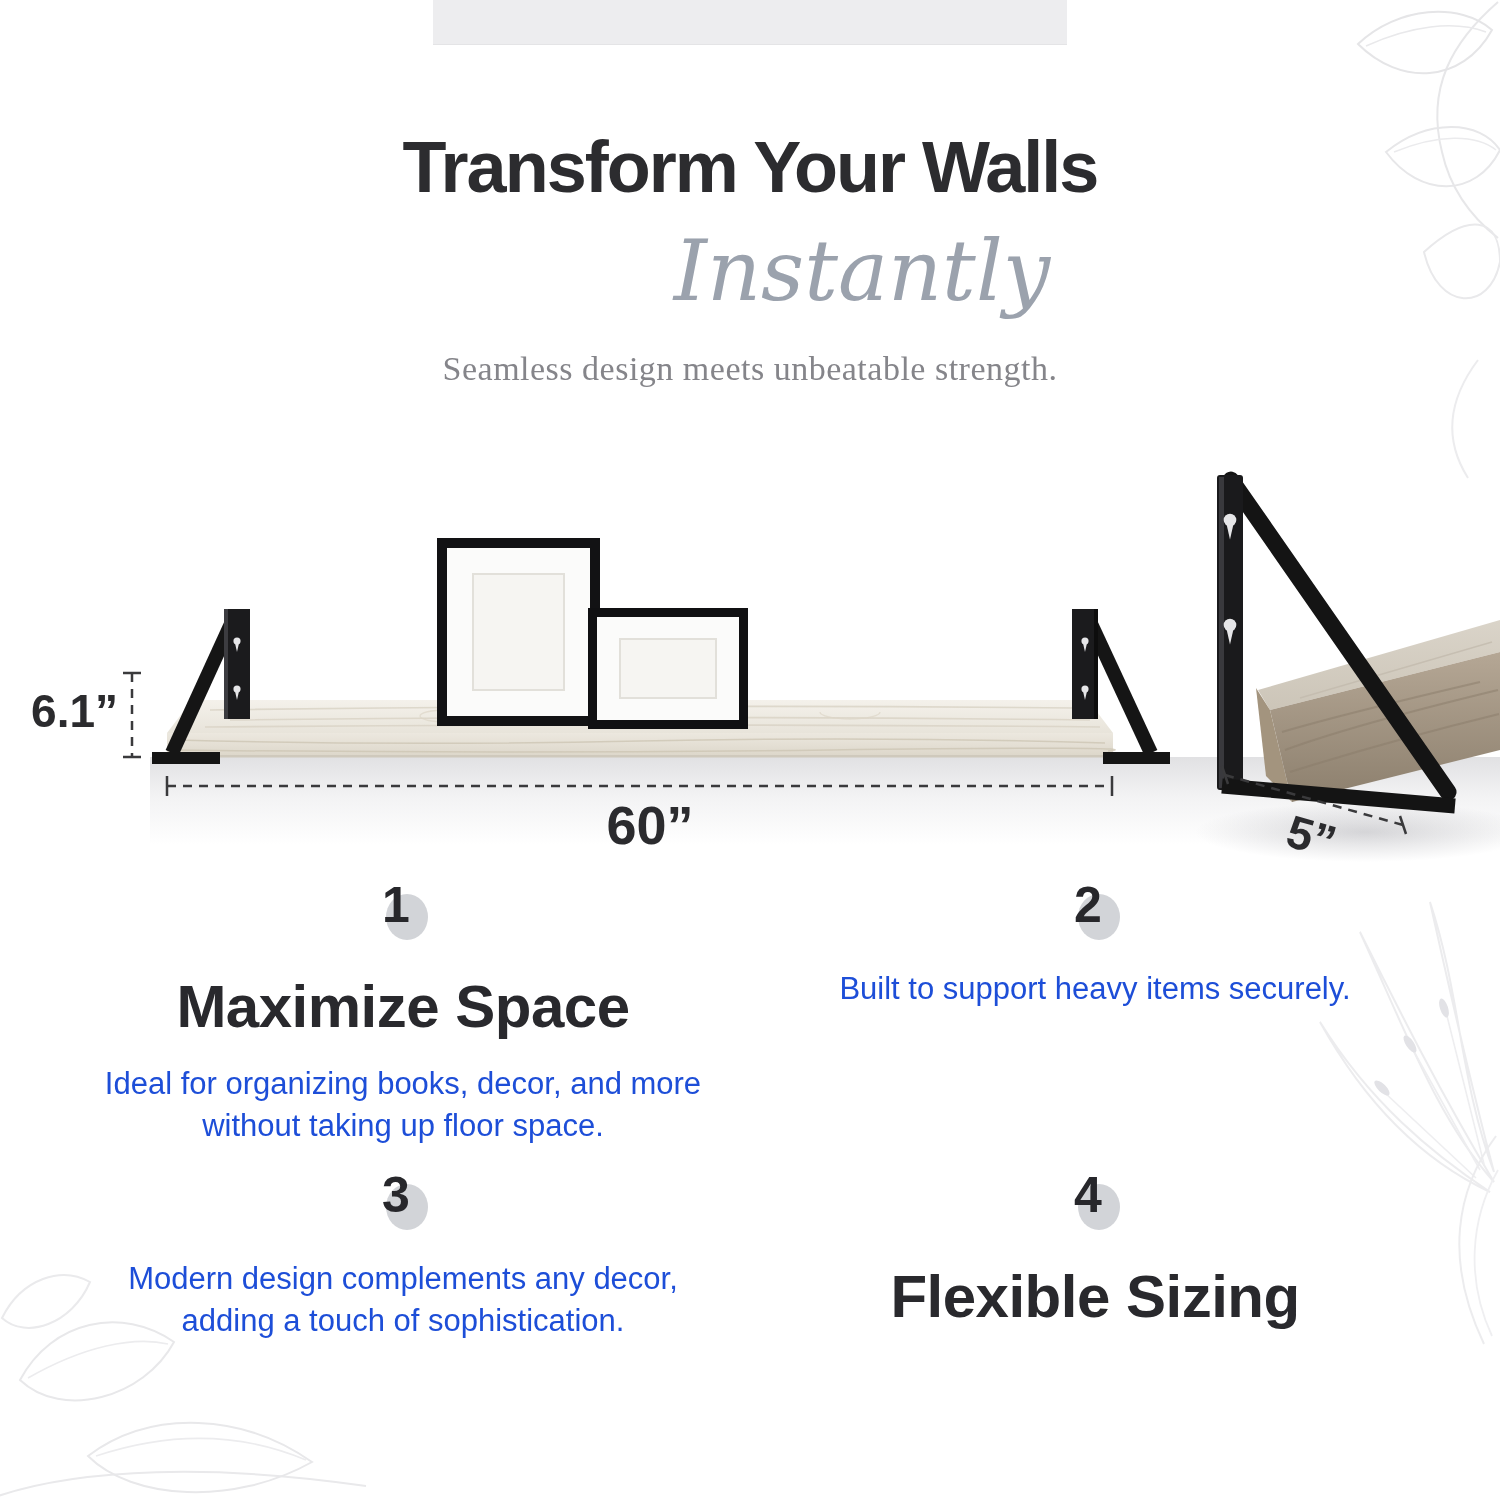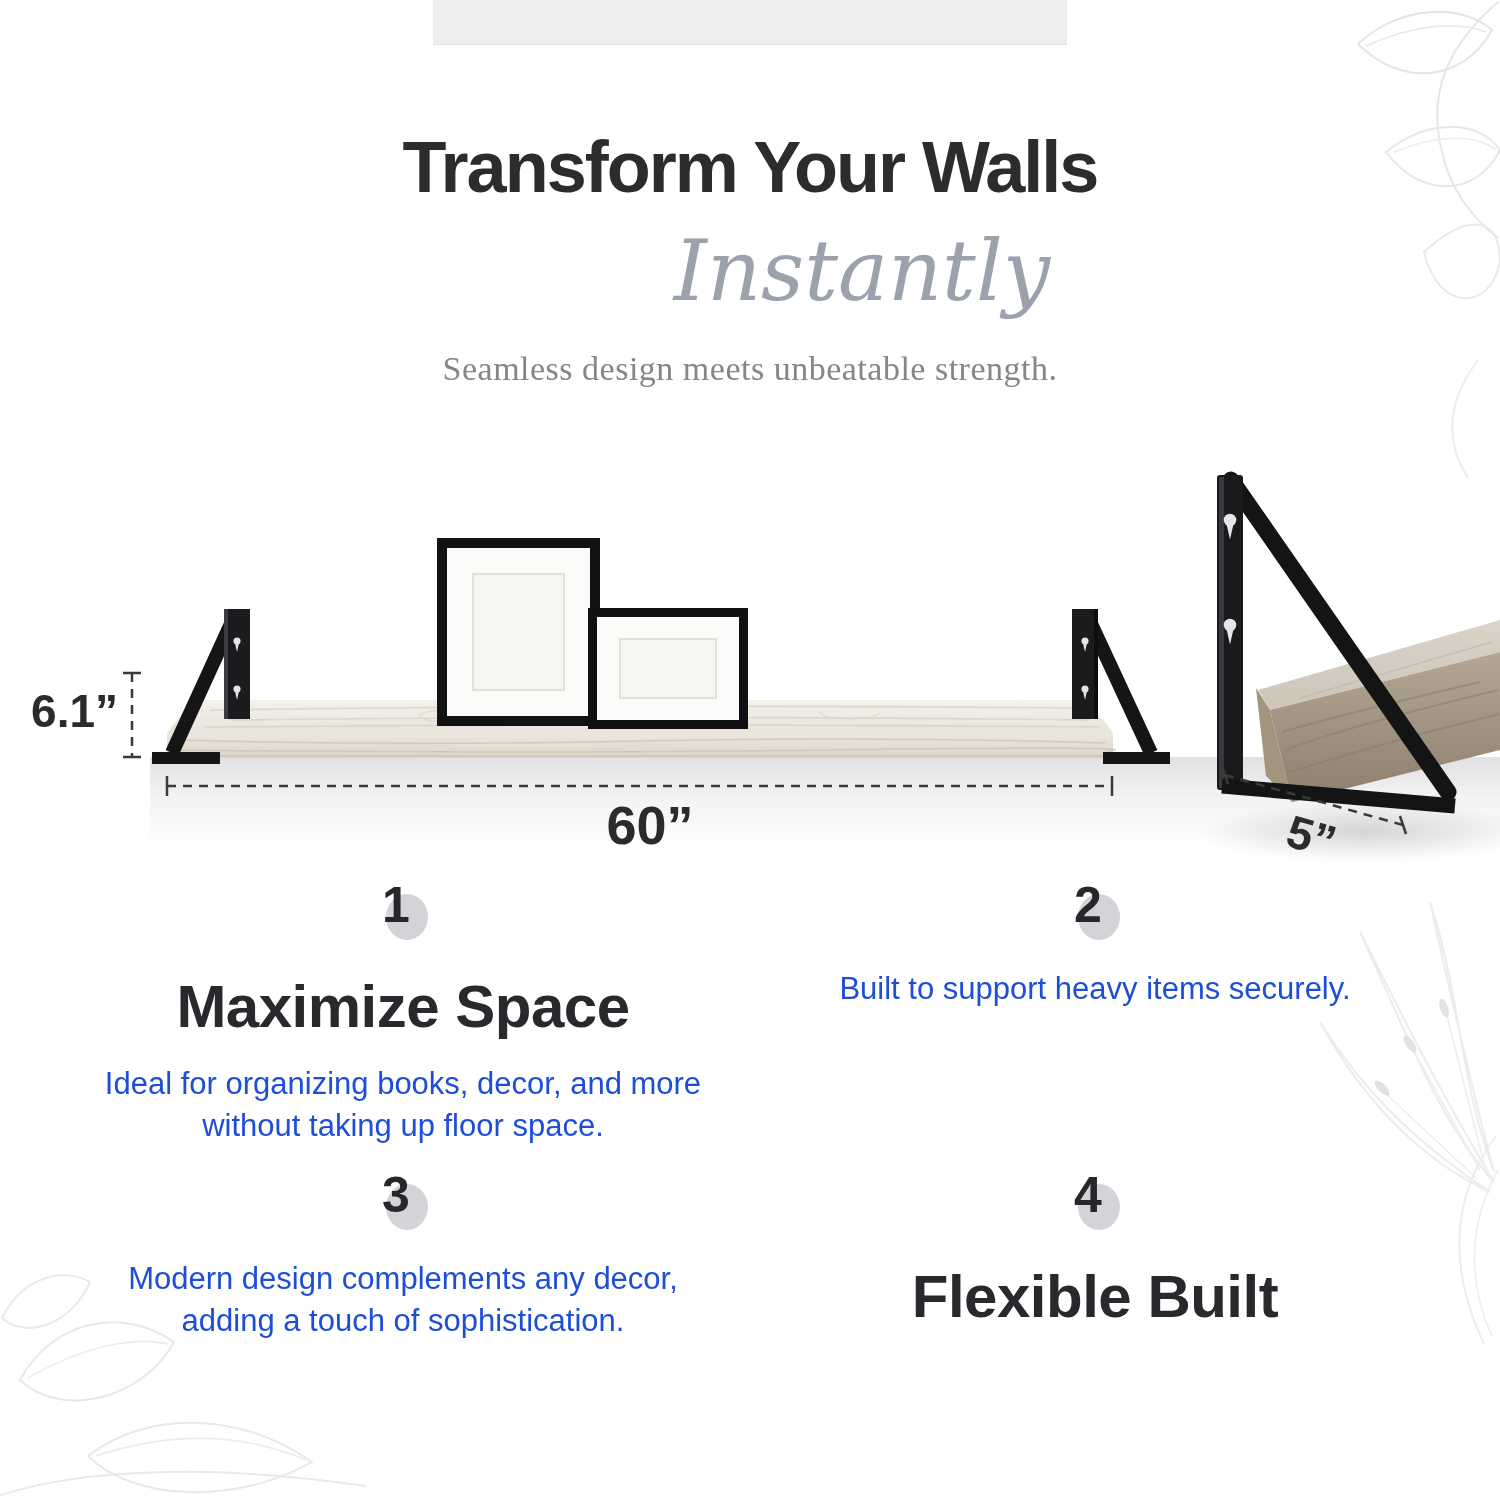--- a/index.html
+++ b/index.html
@@ -239,16 +239,16 @@
     </div>
     <p>Modern design complements any decor,
 adding a touch of sophistication.</p>
   </div>
 
   <div class="feature f4">
     <div class="badge">
       <span class="badge-circle"></span>
       <span class="badge-num">4</span>
     </div>
-    <h2>Flexible Built</h2>
+    <h2>Flexible Sizing</h2>
   </div>
 
 </div>
 
 </body></html>

